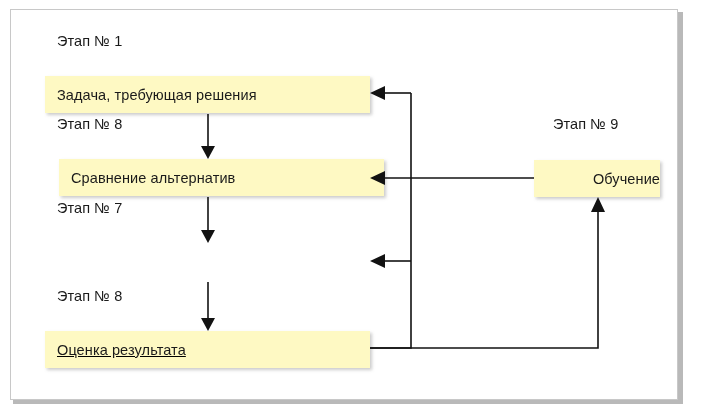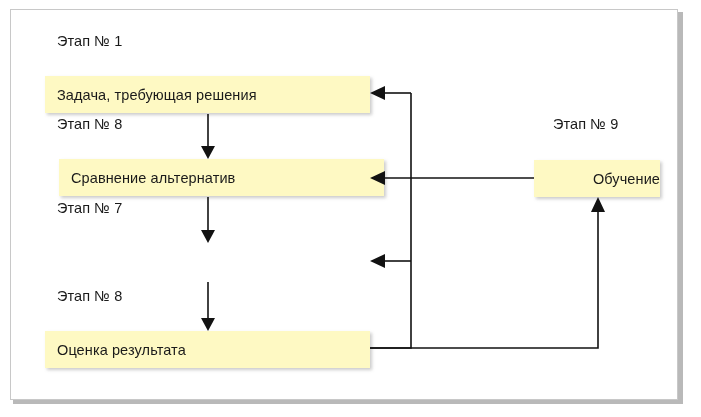--- a/index.html
+++ b/index.html
@@ -107,21 +107,21 @@
 
     <div class="node" style="left:45px; top:76px; width:325px; height:37px;">
       <span class="node-text">Задача, требующая решения</span>
     </div>
 
     <div class="node" style="left:59px; top:159px; width:325px; height:37px;">
       <span class="node-text">Сравнение альтернатив</span>
     </div>
 
 
-    <div class="node" style="left:45px; top:331px; width:325px; height:37px;">
+    <div class="node" style="left:45px; top:331px; width:325px; height:37px;text-decoration:underline;">
       <span class="node-text">Оценка результата</span>
     </div>
 
     <div class="node center" style="left:534px; top:160px; width:126px; height:37px;">
       <span class="node-text">Обучение</span>
     </div>
 
     <svg class="connectors" viewBox="0 0 701 417">
 
       <g>

